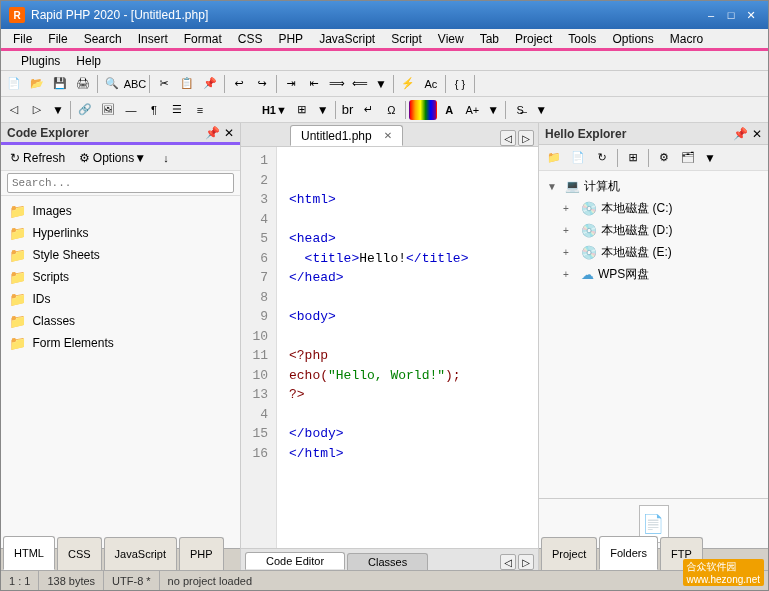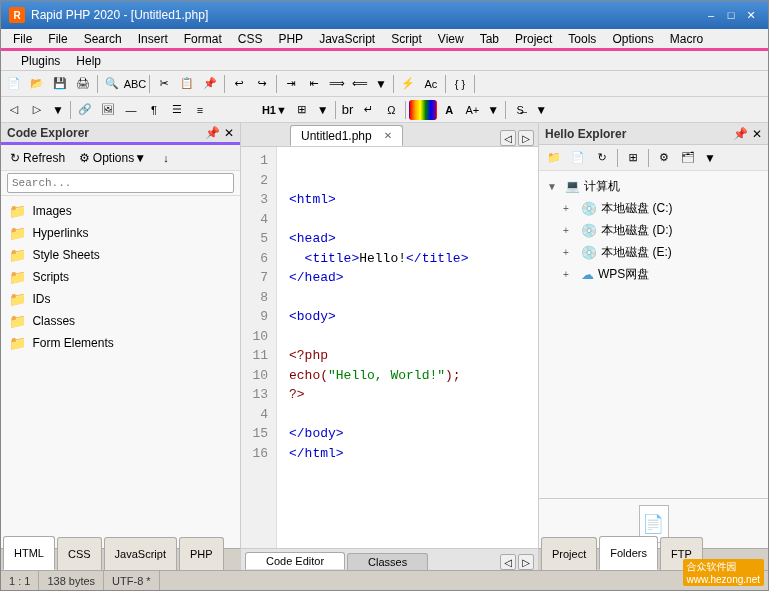--- a/index.html
+++ b/index.html
@@ -649,19 +649,20 @@
         <div class="bottom-tab">FTP</div>
       </div>
     </div>
 
   </div>
 
   <div id="status-bar">
     <div class="status-item">1 : 1</div>
     <div class="status-item">138 bytes</div>
     <div class="status-item">UTF-8 *</div>
+    <div class="status-item" style="border-right:none; flex:1;">no project loaded</div>
   </div>
 
   <div id="watermark">
     <div>合众软件园</div>
     <div>www.hezong.net</div>
   </div>
 </div>
 
 </body></html>

